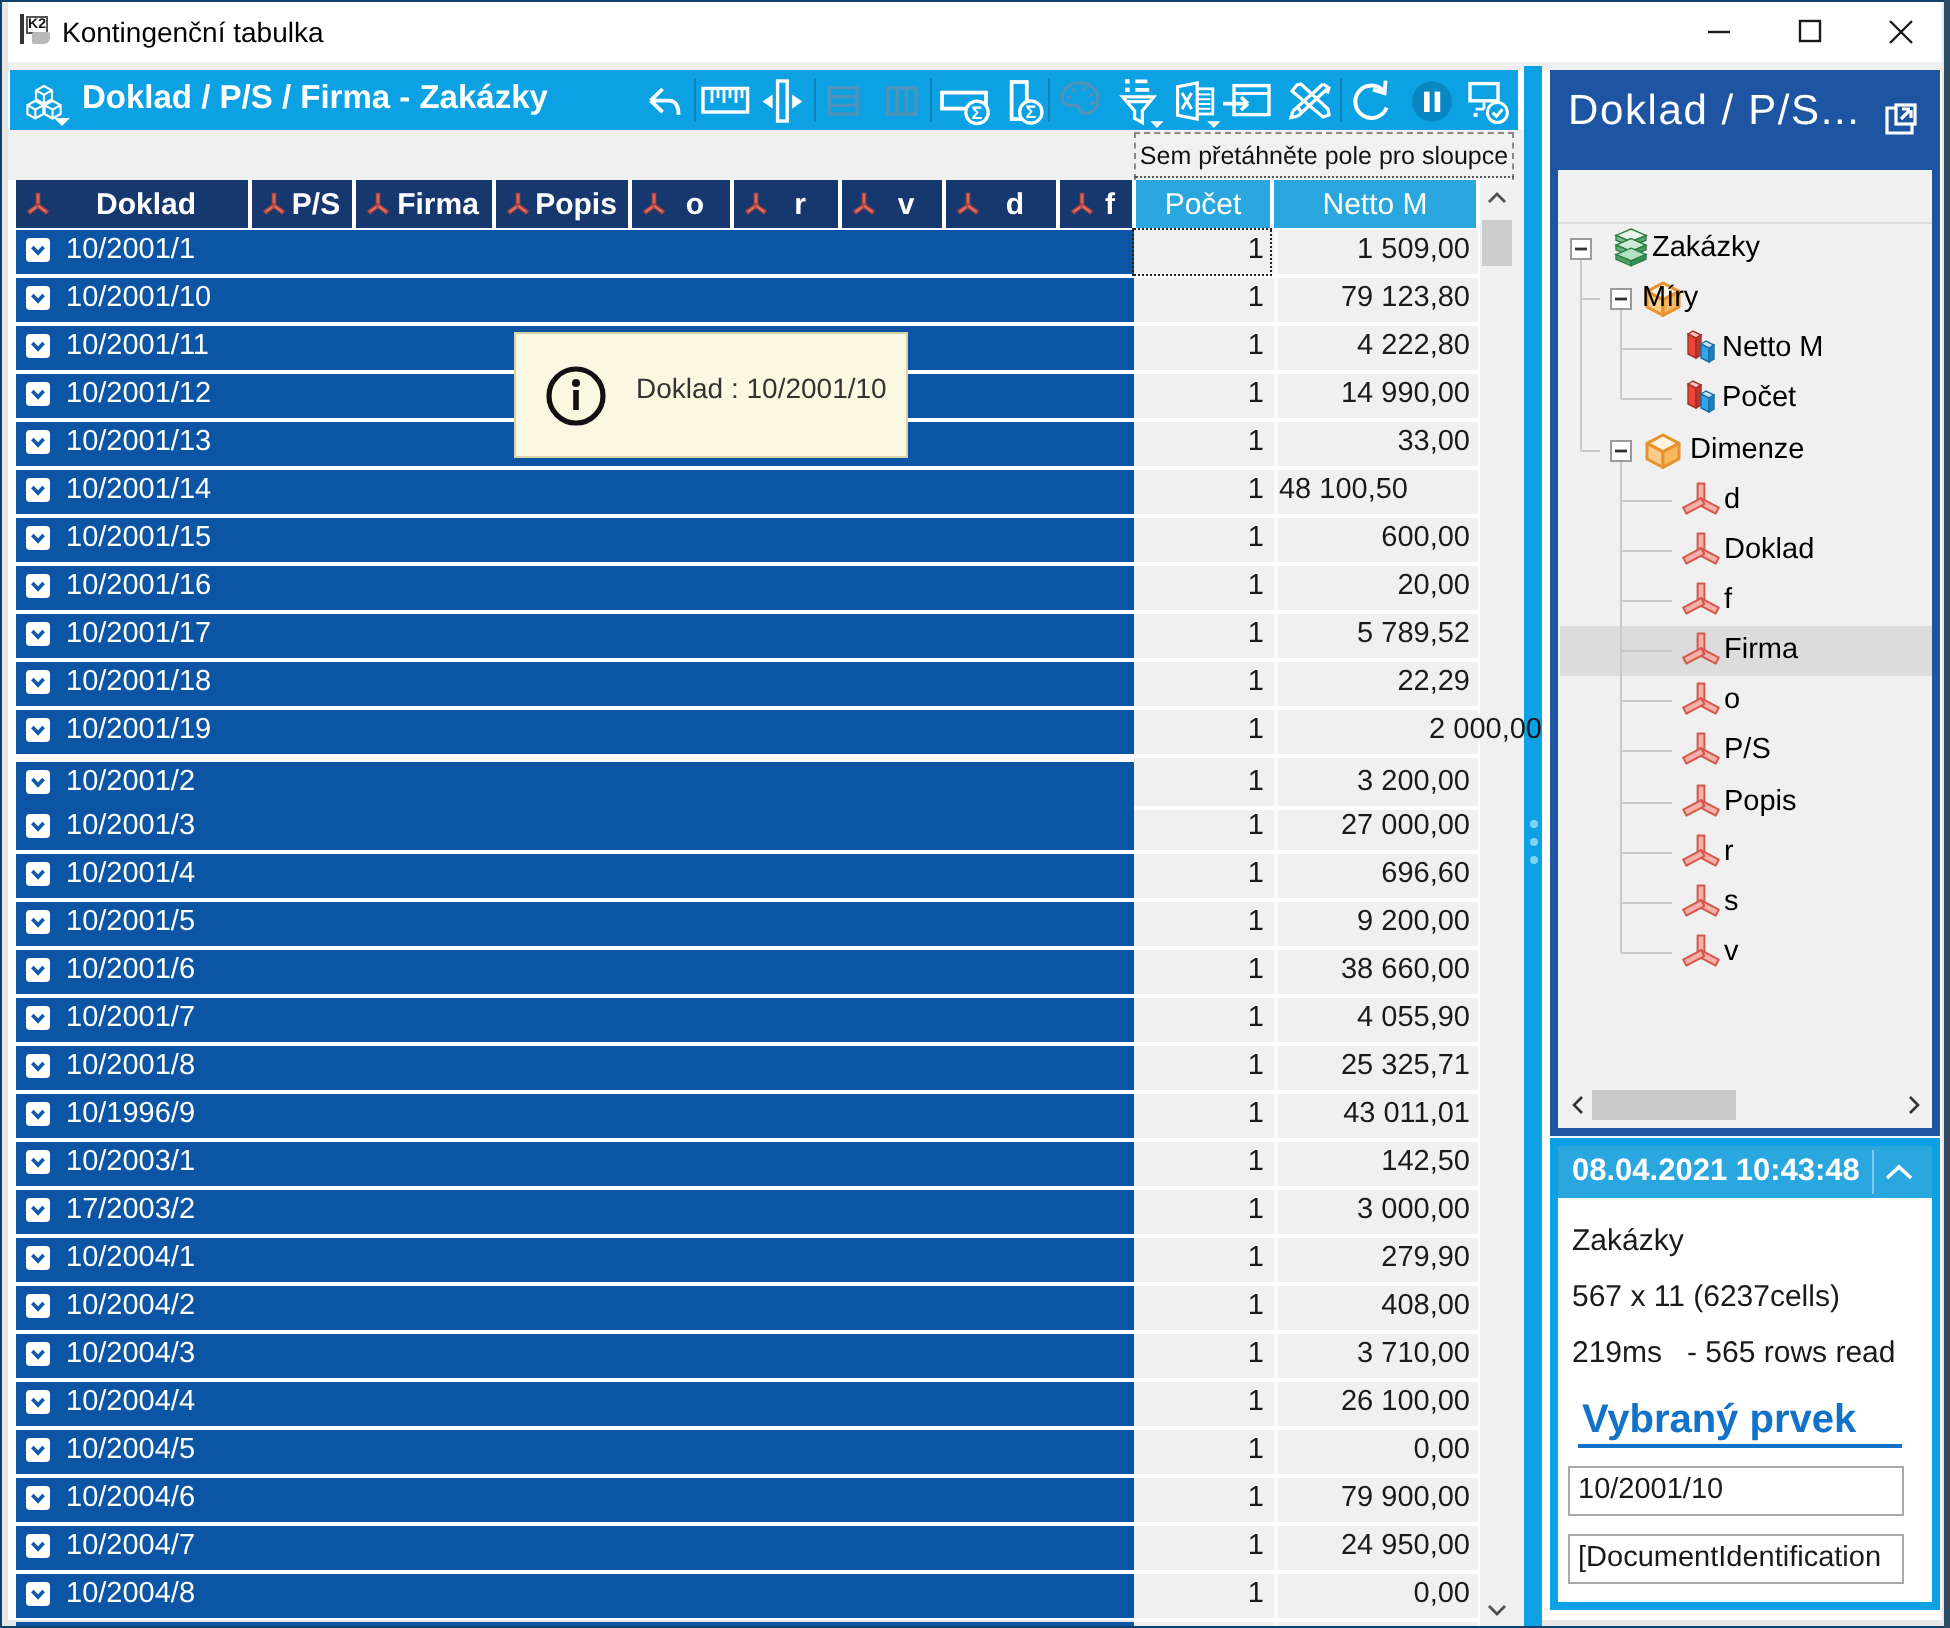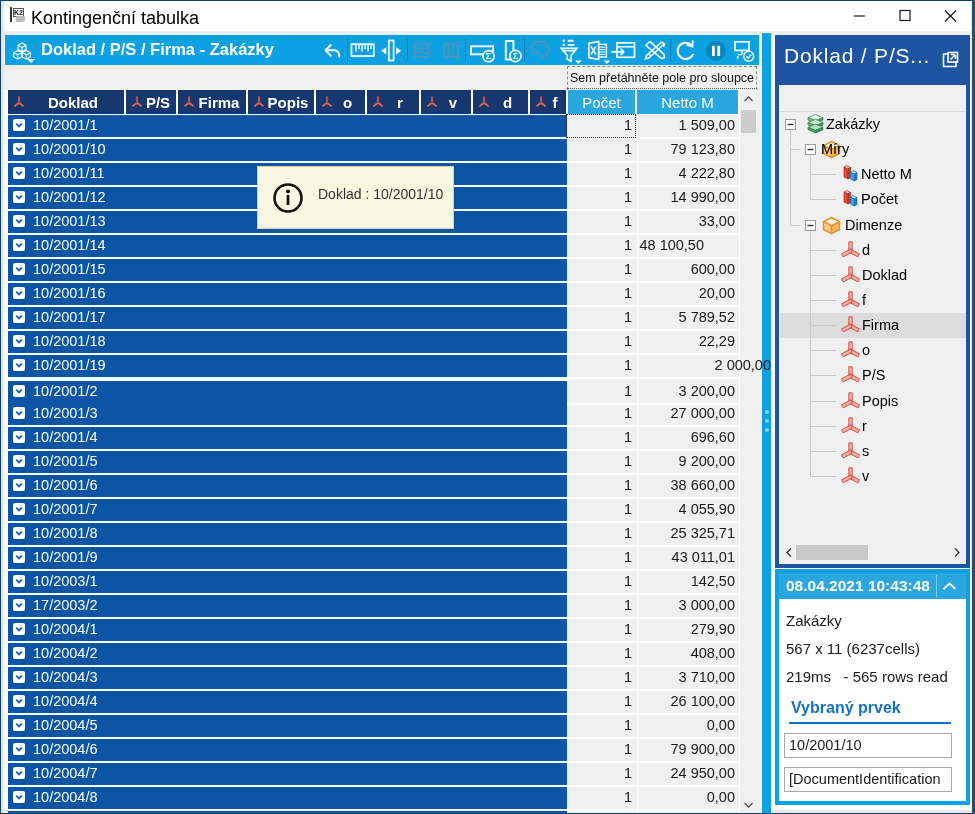--- a/index.html
+++ b/index.html
@@ -16,21 +16,21 @@
 <body>
 
 <div class="abs" style="left:0;top:0;width:975px;height:814px;border:1px solid #10416b"></div>
 <div class="abs" style="left:1px;top:1px;width:973px;height:812px;border:3px solid #e7e7e7"></div>
 <div class="abs" style="left:972px;top:0;width:3px;height:814px;background:#2e4d63"></div>
 
 <div class="abs" style="left:4px;top:1px;width:967px;height:30px;background:#fff"></div>
 <div class="abs" style="left:10px;top:7px;width:2px;height:15px;background:#333"></div>
 <div class="abs" style="left:13px;top:8px;width:11px;height:9px;background:#fff;border:1px solid #555;font:bold 7px 'Liberation Sans',sans-serif;color:#111;text-align:center;line-height:8px">K2</div>
 <div class="abs" style="left:16px;top:16px;width:9px;height:6px;background:#b9b9b9;border-radius:1px 1px 3px 1px"></div>
-<div class="abs" style="left:31px;top:8px;font-size:18px;color:#000">Kontingenční tabulka</div>
+<div class="abs" style="left:31px;top:8px;font-size:14px;color:#000">Kontingenční tabulka</div>
 <svg class="abs" style="left:848px;top:5px" width="120" height="22" viewBox="0 0 120 22">
 <line x1="6" y1="11" x2="17" y2="11" stroke="#1a1a1a" stroke-width="1.2"></line>
 <rect x="52" y="5.5" width="10" height="10" fill="none" stroke="#1a1a1a" stroke-width="1.2"></rect>
 <path d="M97 5.5 L108 16.5 M108 5.5 L97 16.5" stroke="#1a1a1a" stroke-width="1.2"></path>
 </svg>
 
 <div class="abs" style="left:4px;top:31px;width:967px;height:4px;background:#f0f0f0"></div>
 
 <div class="abs" style="left:4px;top:65px;width:755px;height:25px;background:#f0f0f0"></div>
 
@@ -390,21 +390,21 @@
     <span class="rl">10/2001/8</span>
 <span class="num" style="left:559px;width:65px">1</span>
 <span class="num" style="left:629px;width:98px">25 325,71</span>
 <span style="position:absolute;left:559px;top:22px;width:181px;height:2px;background:#ffffff"></span>
   </div>
 <div class="row" style="top:547px">
     <svg width="12" height="12" viewBox="0 0 12 12" style="position:absolute;left:5px;top:4px">
       <rect x="0" y="0" width="12" height="12" rx="2" fill="#fff"></rect>
       <polyline points="3.2,4.5 6,7.5 8.8,4.5" fill="none" stroke="#1059a4" stroke-width="1.8"></polyline>
     </svg>
-    <span class="rl">10/2001/9</span>
+    <span class="rl">10/1996/9</span>
 <span class="num" style="left:559px;width:65px">1</span>
 <span class="num" style="left:629px;width:98px">43 011,01</span>
 <span style="position:absolute;left:559px;top:22px;width:181px;height:2px;background:#ffffff"></span>
   </div>
 <div class="row" style="top:571px">
     <svg width="12" height="12" viewBox="0 0 12 12" style="position:absolute;left:5px;top:4px">
       <rect x="0" y="0" width="12" height="12" rx="2" fill="#fff"></rect>
       <polyline points="3.2,4.5 6,7.5 8.8,4.5" fill="none" stroke="#1059a4" stroke-width="1.8"></polyline>
     </svg>
     <span class="rl">10/2003/1</span>
@@ -674,15 +674,15 @@
 <div class="abs" style="left:779px;top:573px;width:187px;height:26px;background:#2aa7df"></div>
 <div class="abs" style="left:779px;top:599px;width:187px;height:202px;background:#fff"></div>
 <div class="abs" style="left:786px;top:577px;color:#fff;font-weight:bold;font-size:15.5px">08.04.2021 10:43:48</div>
 <div class="abs" style="left:936px;top:575px;width:1px;height:22px;background:#7fc9ea"></div>
 <svg class="abs" style="left:941px;top:580px" width="17" height="13" viewBox="0 0 17 13">
     <polyline points="2.5,9 8.5,3.5 14.5,9" fill="none" stroke="#fff" stroke-width="1.8"></polyline>
   </svg>
 <div class="abs" style="left:786px;top:612px;font-size:15px;color:#1a1a1a">Zakázky</div>
 <div class="abs" style="left:786px;top:640px;font-size:15px;color:#1a1a1a">567 x 11 (6237cells)</div>
 <div class="abs" style="left:786px;top:668px;font-size:15px;color:#1a1a1a">219ms&nbsp;&nbsp; - 565 rows read</div>
-<div class="abs" style="left:791px;top:699px;font-size:16px;font-weight:bold;color:#1272c8">Vybraný prvek</div>
+<div class="abs" style="left:791px;top:699px;font-size:20px;font-weight:bold;color:#1272c8">Vybraný prvek</div>
 <div class="abs" style="left:789px;top:722px;width:162px;height:2px;background:#1272c8"></div>
 <div class="abs" style="left:784px;top:733px;width:168px;height:25px;background:#fff;border:1px solid #a9a9a9;font-size:14.5px;color:#1a1a1a;line-height:23px;padding-left:4px">10/2001/10</div>
 <div class="abs" style="left:784px;top:767px;width:168px;height:25px;background:#fff;border:1px solid #a9a9a9;font-size:14.5px;color:#1a1a1a;line-height:23px;padding-left:4px;white-space:nowrap;overflow:hidden">[DocumentIdentification</div>
 </body></html>

